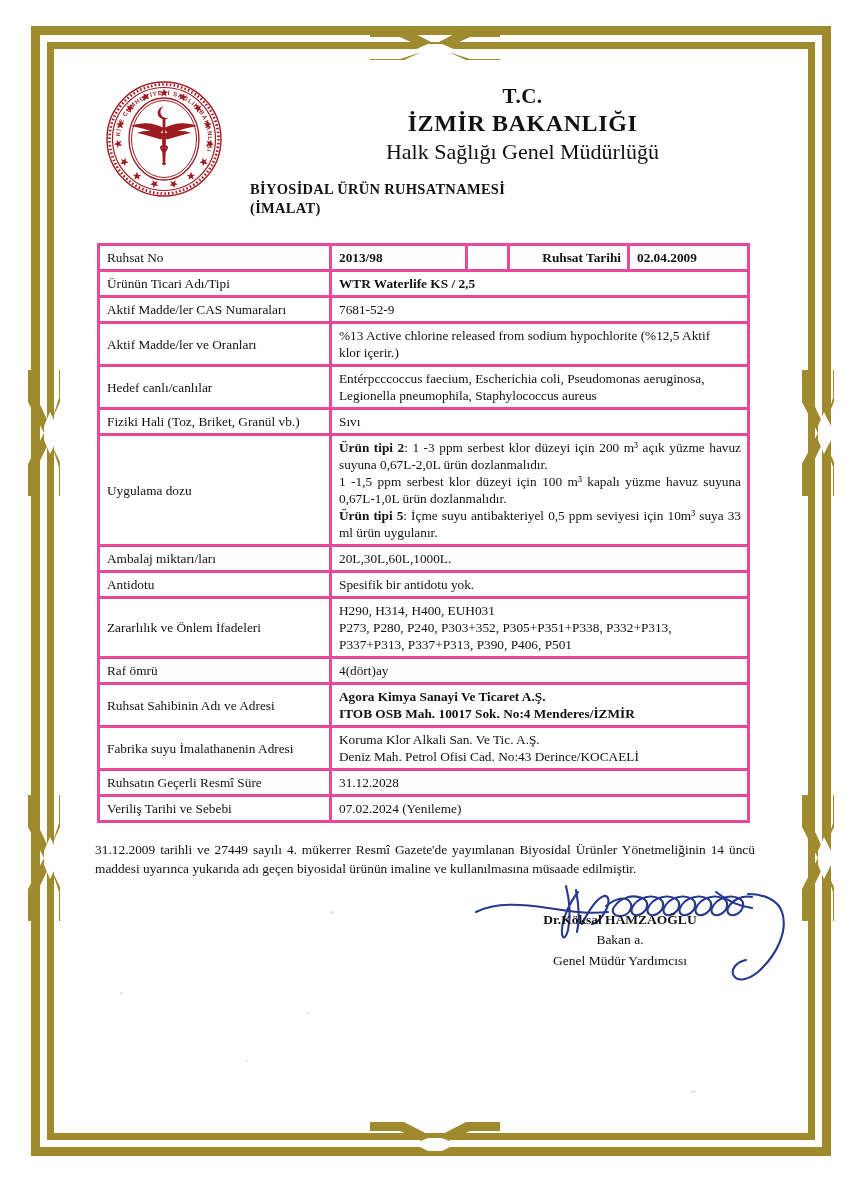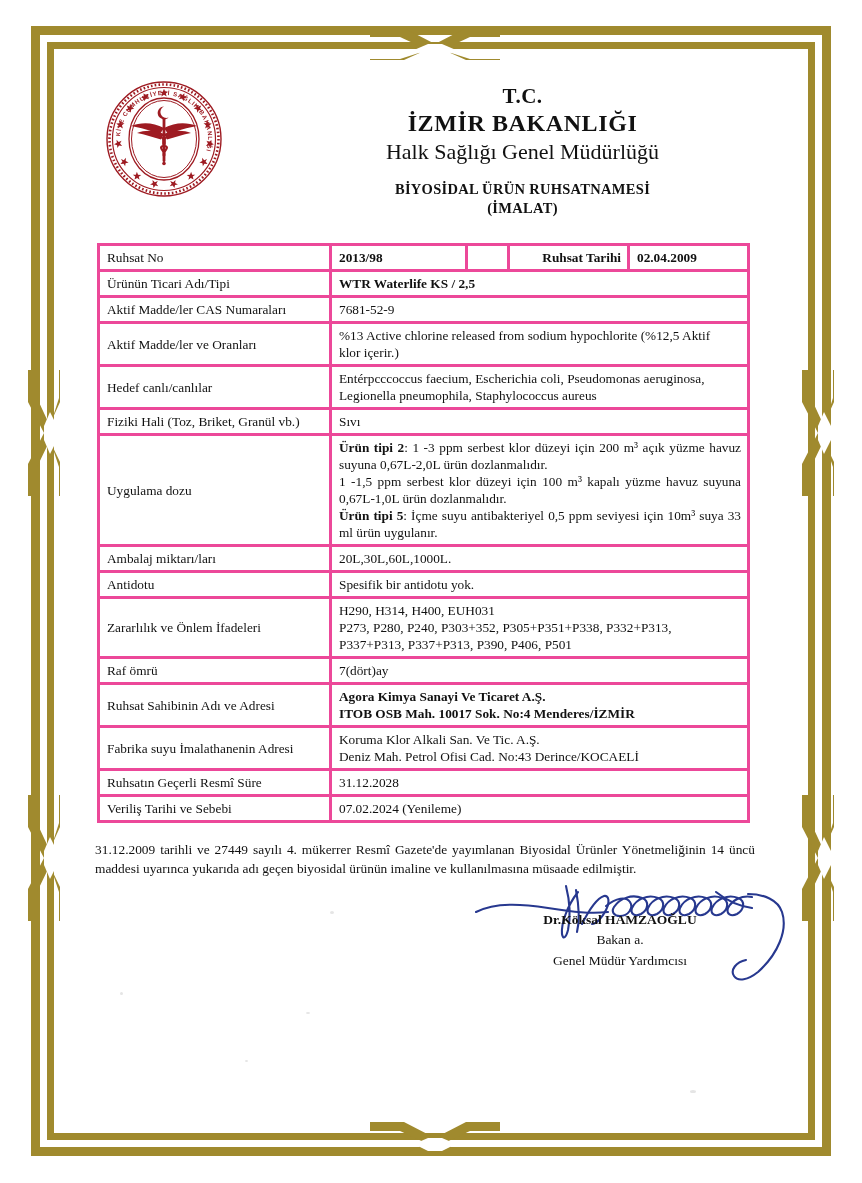--- a/index.html
+++ b/index.html
@@ -85,21 +85,20 @@
     font-size: 22px;
     font-weight: normal;
     line-height: 1.3;
     margin-top: 1px;
   }
   .doc-type {
     position: absolute;
     left: 180px;
     top: 108px;
     width: 545px;
-    text-align: center;
     font-size: 14.5px;
     font-weight: bold;
     letter-spacing: 0.3px;
     line-height: 1.32;
   }
 
   
   table.cert {
     position: absolute;
     left: 97px;
@@ -390,21 +389,21 @@
         <td class="label">Zararlılık ve Önlem İfadeleri</td>
         <td class="value" colspan="4">
           <span class="cellline">H290, H314, H400, EUH031</span>
           <span class="cellline">P273, P280, P240, P303+352, P305+P351+P338, P332+P313,</span>
           <span class="cellline">P337+P313, P337+P313, P390, P406, P501</span>
         </td>
       </tr>
 
       <tr>
         <td class="label">Raf ömrü</td>
-        <td class="value" colspan="4">7(dört)ay</td>
+        <td class="value" colspan="4">4(dört)ay</td>
       </tr>
 
       <tr>
         <td class="label">Ruhsat Sahibinin Adı ve Adresi</td>
         <td class="value" colspan="4">
           <span class="cellline b">Agora Kimya Sanayi Ve Ticaret A.Ş.</span>
           <span class="cellline b">ITOB OSB Mah. 10017 Sok. No:4 Menderes/İZMİR</span>
         </td>
       </tr>
 

